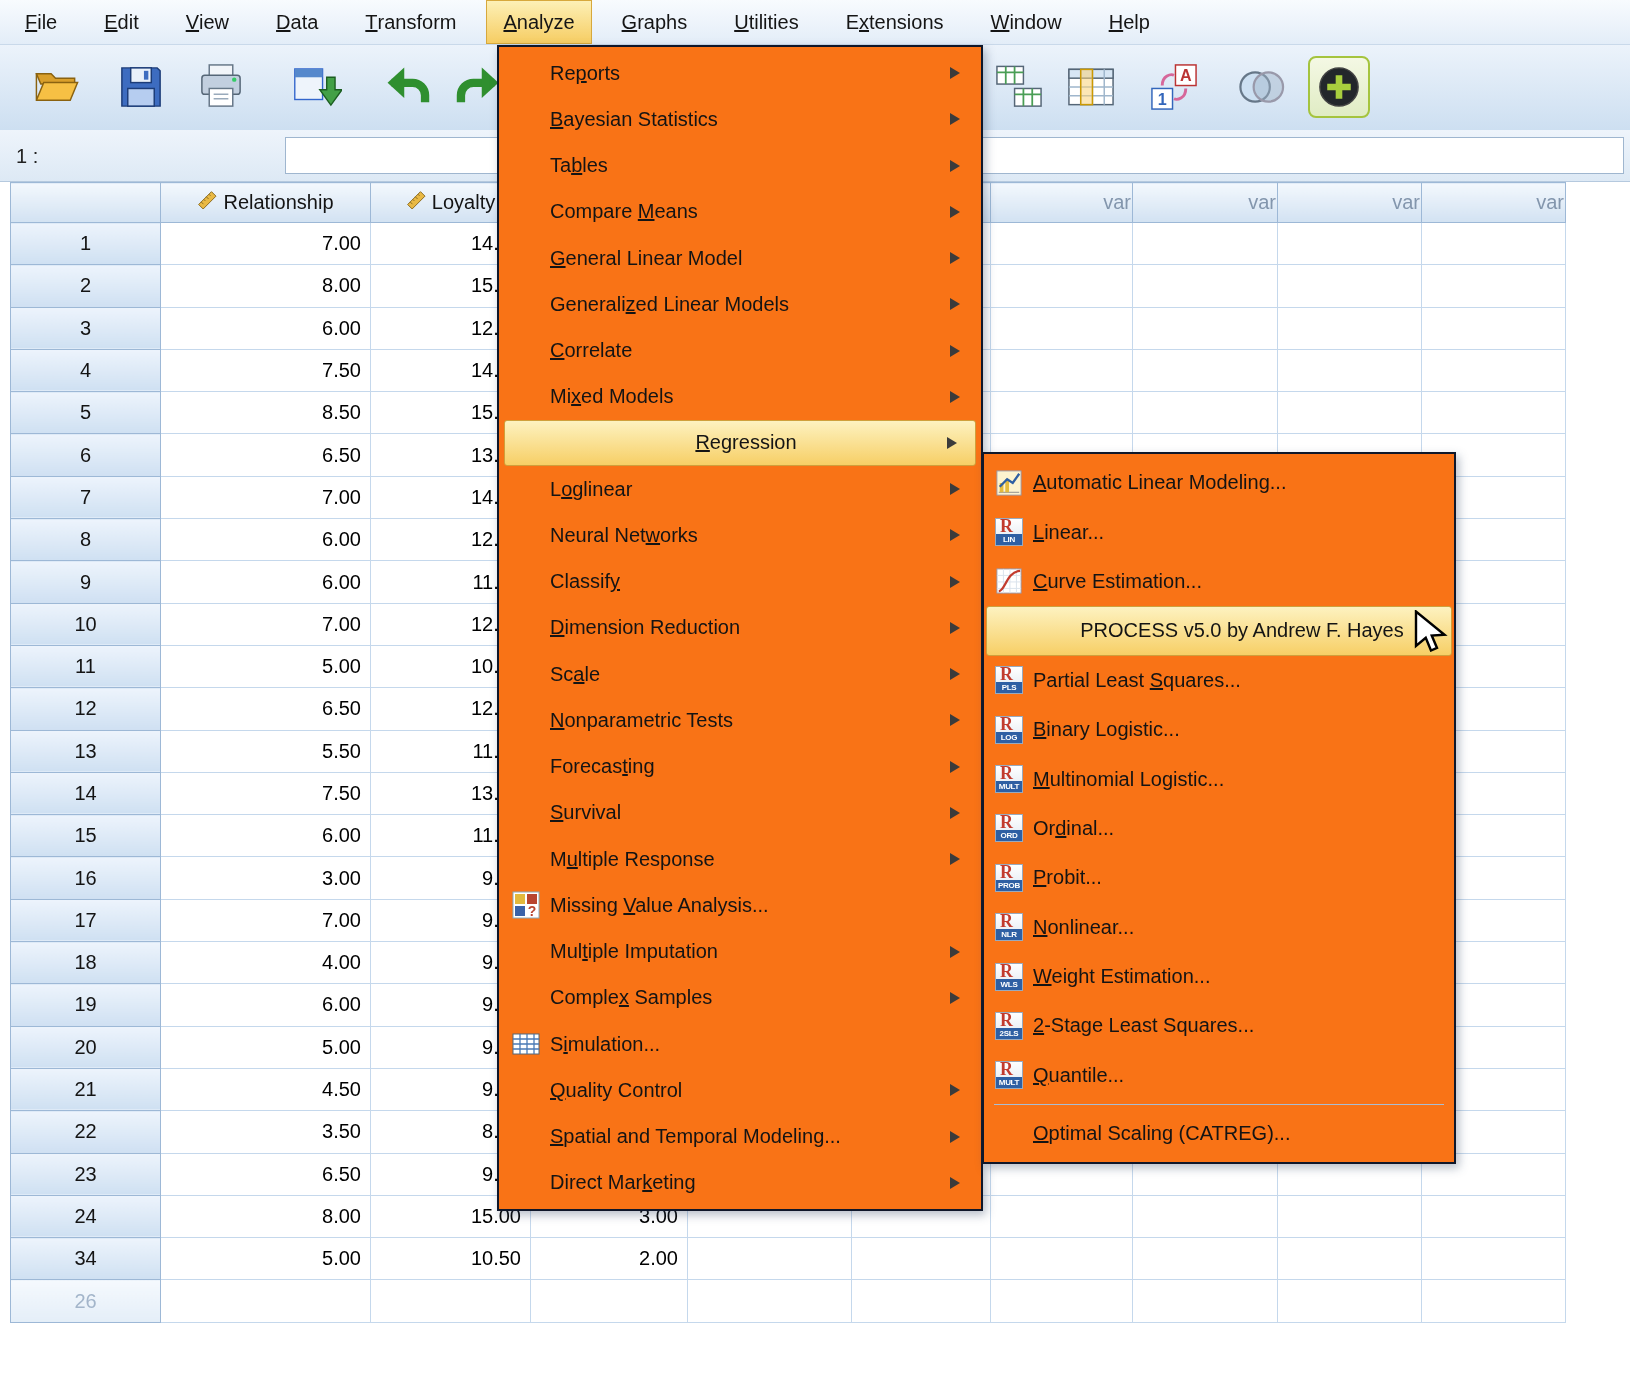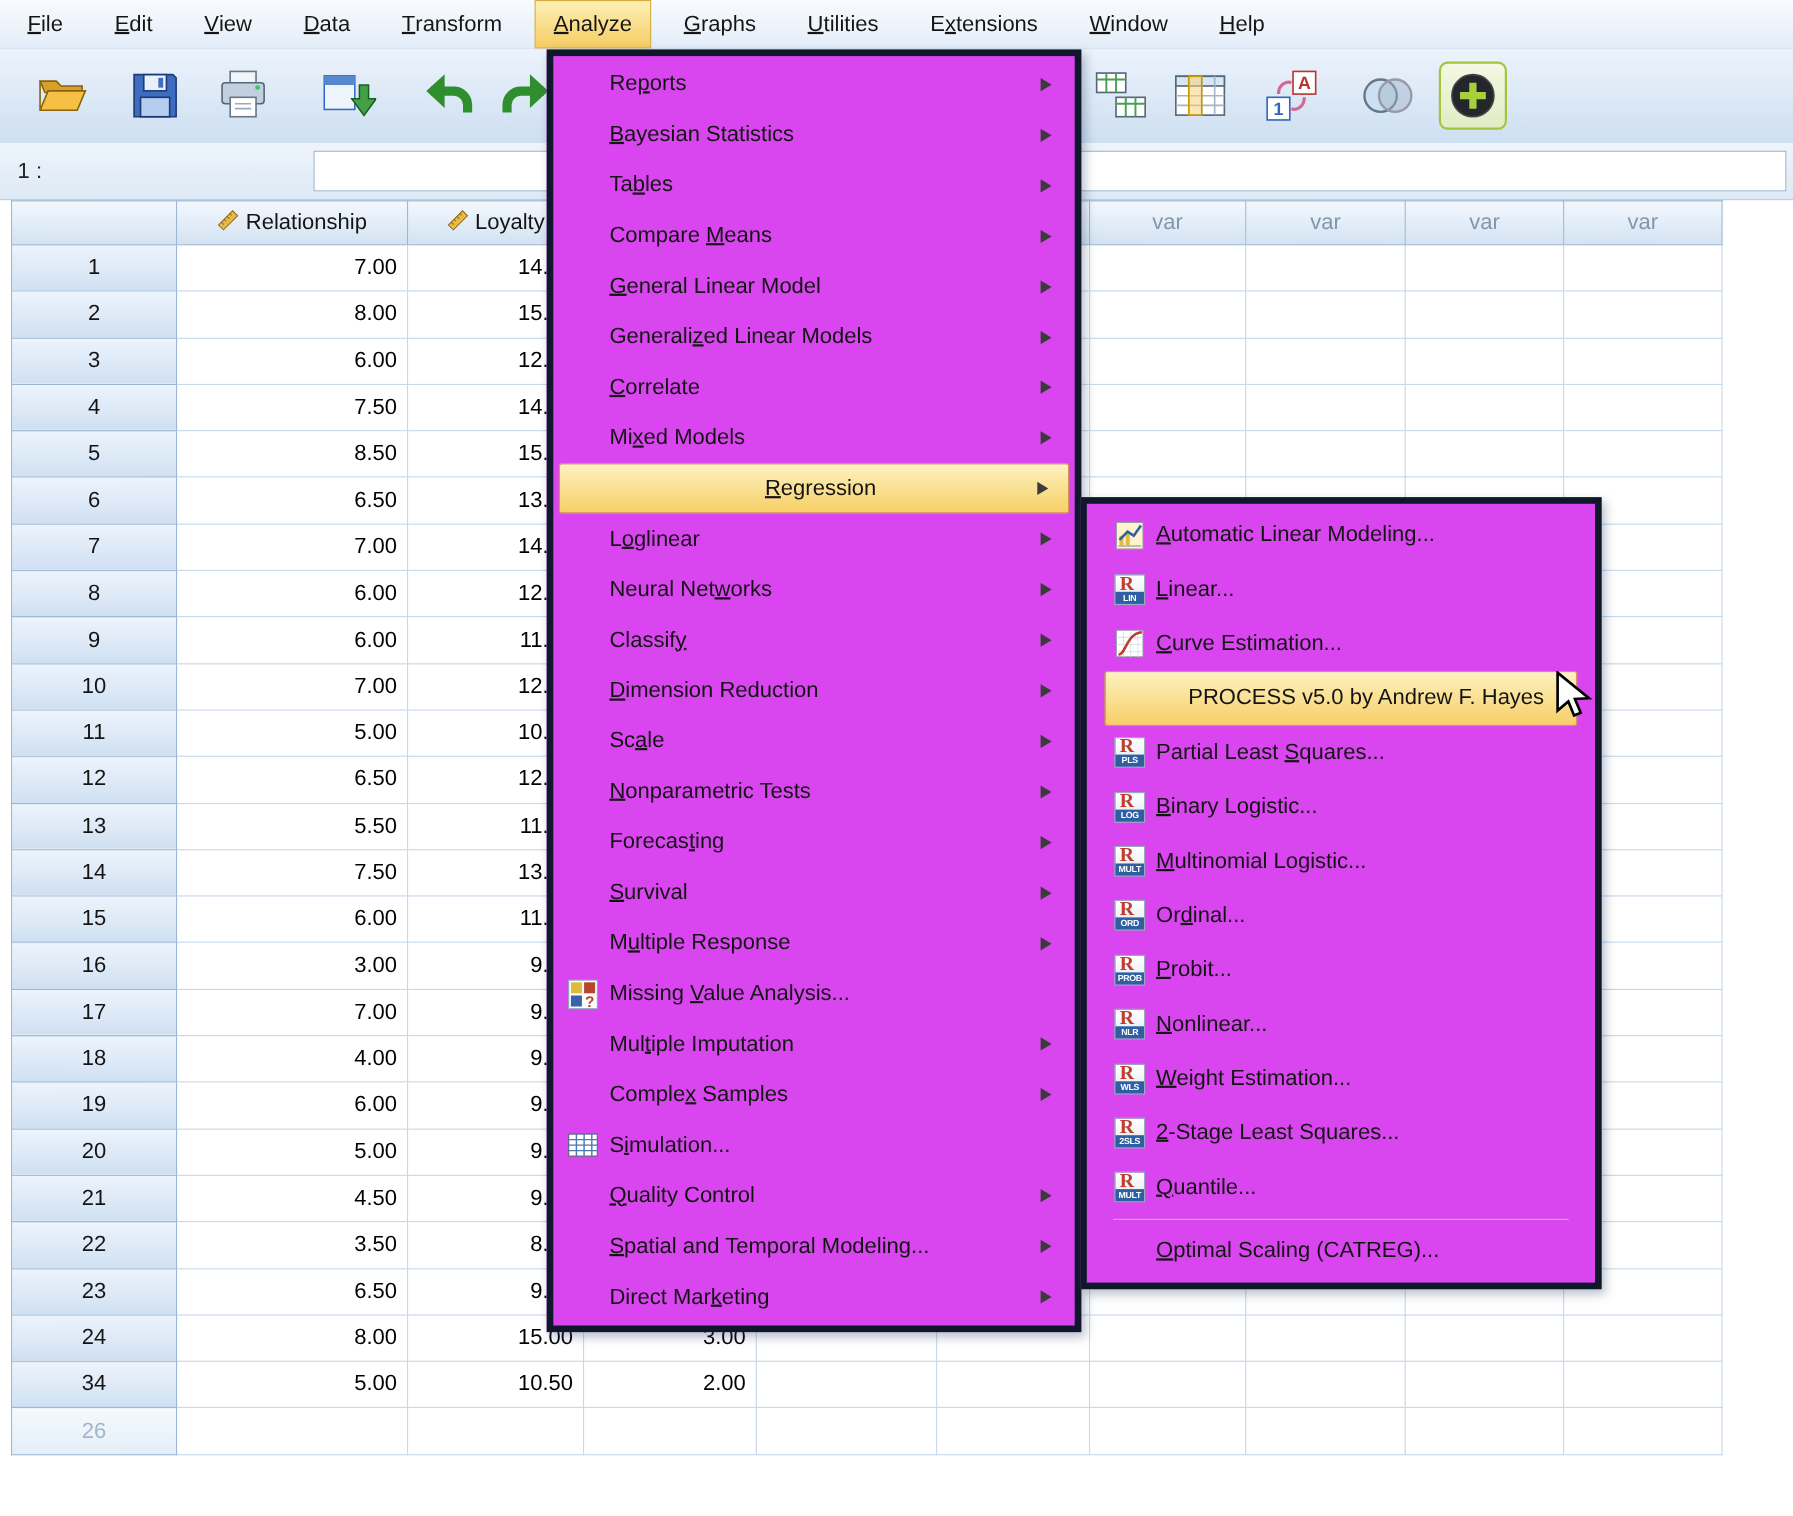--- a/index.html
+++ b/index.html
@@ -30,44 +30,44 @@
   .cellref-label{position:absolute;left:16px;top:0;height:52px;line-height:52px;font-size:20px;color:#222;}
   .cellref-input{position:absolute;left:285px;top:7px;right:6px;bottom:7px;background:#fff;border:1px solid #9fb6cf;}
 
   
   #gridwrap{position:absolute;left:10px;top:182px;}
   table{border-collapse:collapse;table-layout:fixed;}
   th,td{box-sizing:border-box;overflow:hidden;white-space:nowrap;vertical-align:middle;}
   thead tr{height:40px;}
   thead th{background:linear-gradient(#f3f8fd,#d2e2f2);border:1px solid #9db8d6;
     font-weight:normal;font-size:20px;color:#141414;}
-  thead th.varh{color:#8396ad;}
+  thead th.varh{color:#8396ad;text-align:right;}
   .hd{display:flex;align-items:center;justify-content:center;gap:6px;}
   tbody tr{height:42.31px;}
   tbody th.rh{background:linear-gradient(#edf4fc,#cfe0f2);border:1px solid #9db8d6;
     font-weight:normal;font-size:20px;color:#141414;text-align:center;}
   tbody th.rh.dim{color:#a3b5ca;background:linear-gradient(#f5f9fd,#e4eef8);}
   td.dc{background:#fff;border:1px solid #c5d8ec;font-size:20px;color:#000;
     text-align:right;padding:0 9px 0 0;}
 
   
-  .menu{position:absolute;background:#d946ef;border:6px solid #0f172a;
+  .menu{position:absolute;background:#f97316;border:2px solid #0f172a;
     box-shadow:3px 4px 9px rgba(50,70,100,.35);font-size:20px;color:#141414;}
   #analyze-menu{left:497px;top:45px;width:486px;height:1166px;display:flex;
     flex-direction:column;padding:3px 2px;box-sizing:border-box;z-index:20;}
   .menu-item{flex:1 1 auto;position:relative;display:flex;align-items:center;
     padding-left:48px;padding-right:36px;border:1px solid transparent;cursor:default;}
   .menu-item.hl,.sub-item.hl{background:linear-gradient(#fdf2c0,#f7cf66);
     border:1px solid #cfa03c;border-radius:3px;justify-content:center;}
   .menu-item.hl{margin:0 3px;}
   .mi-icon{position:absolute;left:9px;top:50%;transform:translateY(-50%);
     width:30px;height:30px;display:flex;align-items:center;justify-content:center;}
   .arrow{position:absolute;right:18px;top:50%;transform:translateY(-50%);width:0;height:0;
     border-left:10px solid #3b3b3b;border-top:6.5px solid transparent;border-bottom:6.5px solid transparent;}
-  #regression-menu{left:982px;top:452px;width:474px;padding:4px 16px;box-sizing:border-box;z-index:21;}
+  #regression-menu{left:982px;top:452px;width:474px;padding:4px 2px;box-sizing:border-box;z-index:21;}
   .sub-item{height:47.4px;position:relative;display:flex;align-items:center;
     padding-left:46px;border:1px solid transparent;cursor:default;}
   .sub-item .mi-icon{left:8px;width:28px;height:28px;}
   .sep{height:1px;background:#a9bdd3;margin:4px 8px;}
 
   
   .r-icon{position:relative;display:inline-block;width:28px;height:28px;box-sizing:border-box;
     background:linear-gradient(#ffffff,#dfe7f0);border:1px solid #98aabf;}
   .r-icon .rr{position:absolute;left:4px;top:-3px;font-family:"Liberation Serif",serif;
     font-weight:bold;font-size:18px;color:#c23b2e;}

